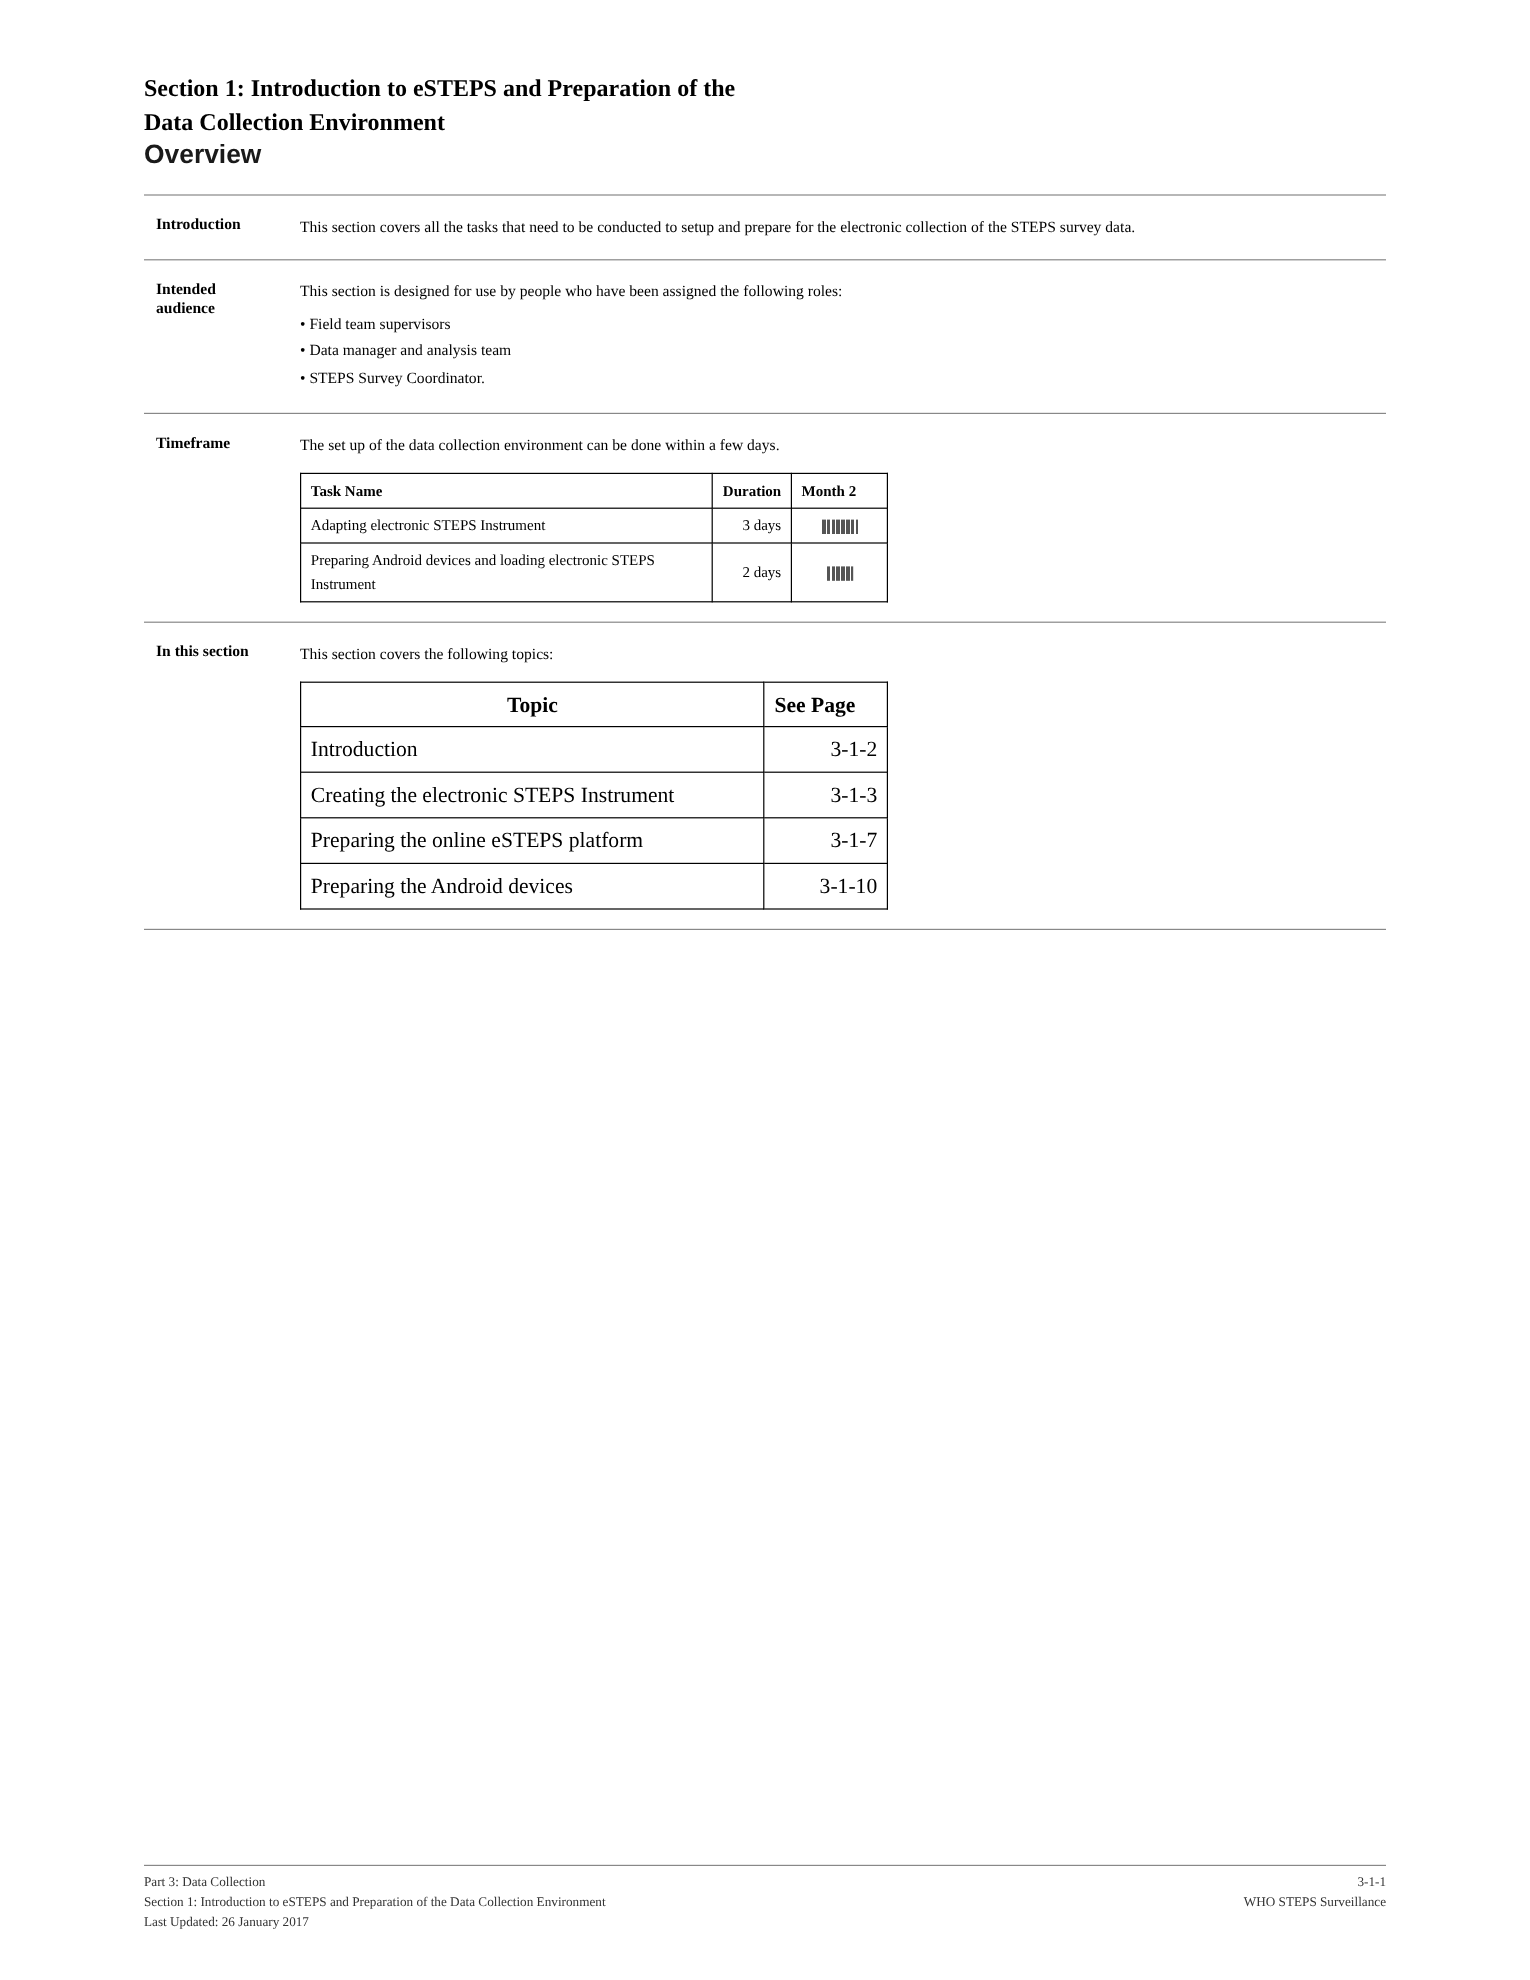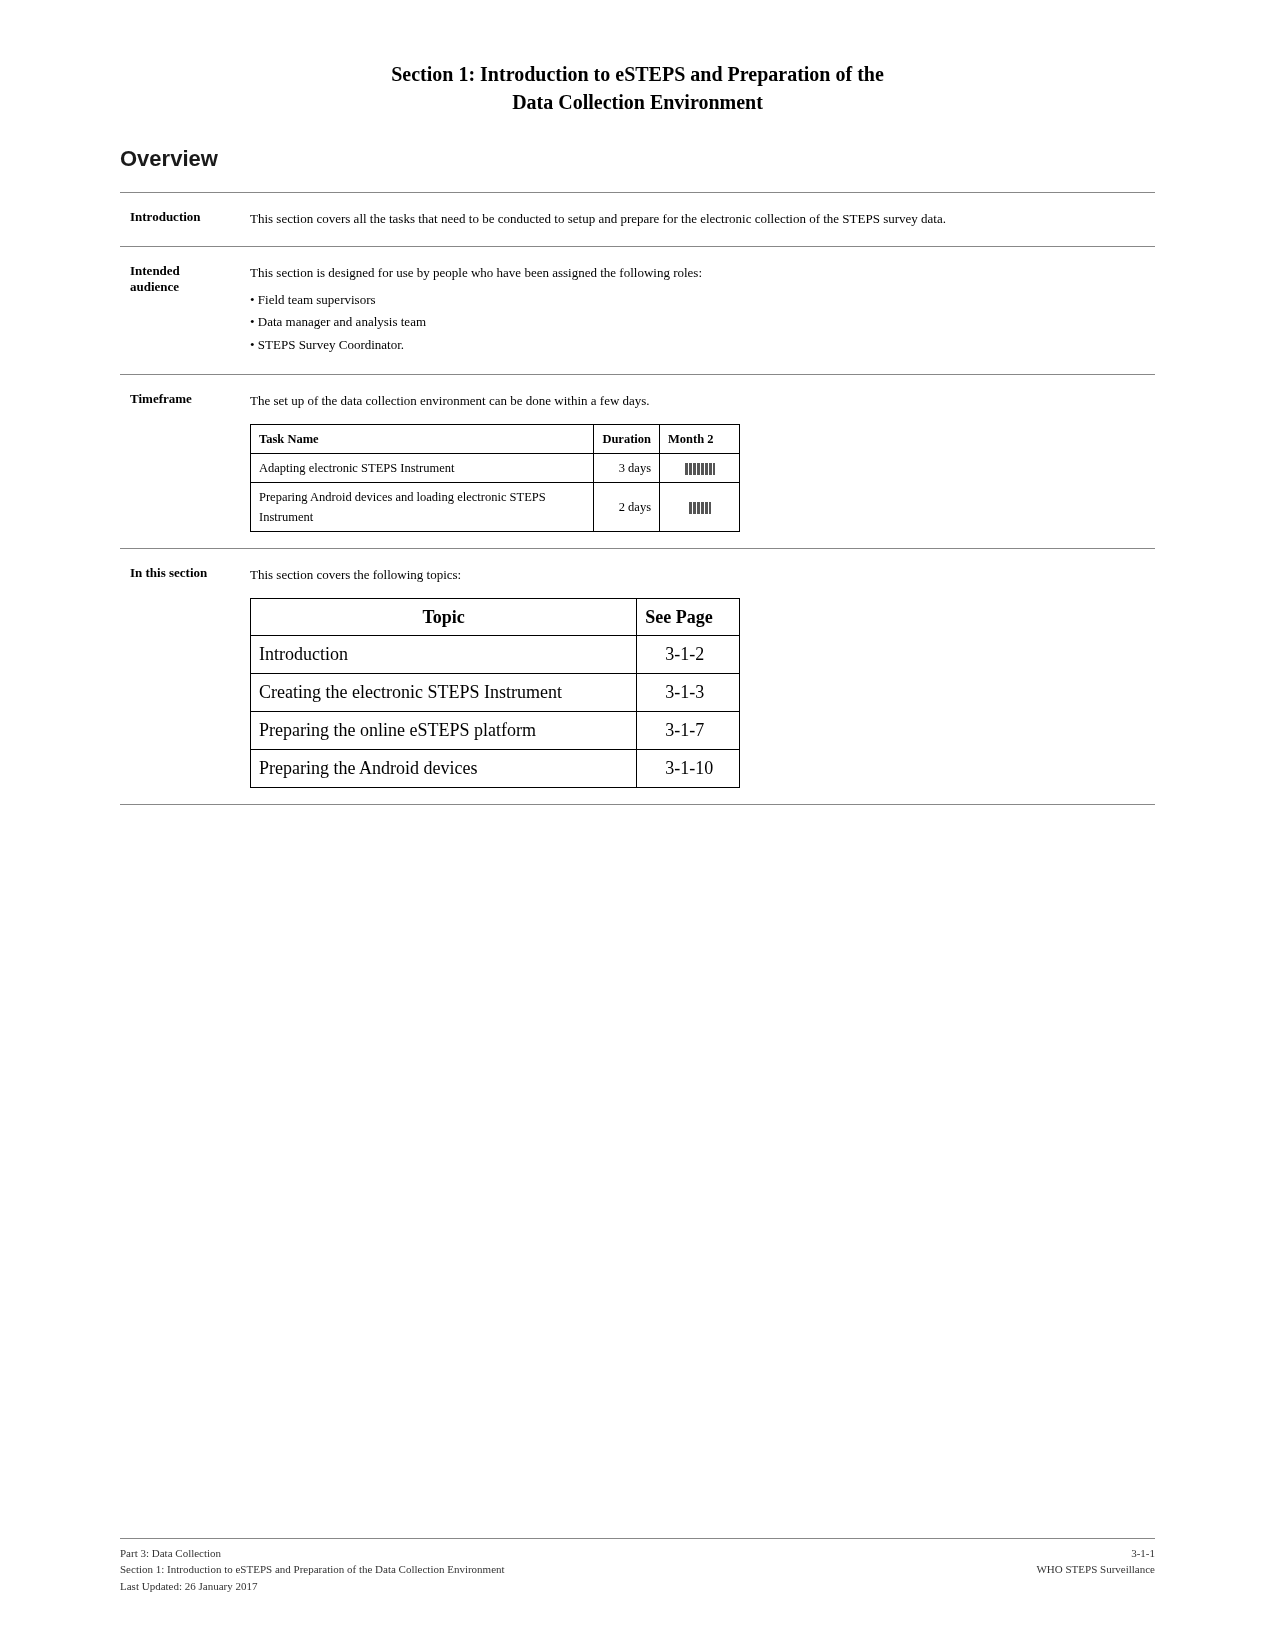--- a/index.html
+++ b/index.html
@@ -7,24 +7,23 @@
       background: #fff;
       font-family: Georgia, 'Times New Roman', serif;
       font-size: 13px;
       color: #000;
       width: 1275px;
       min-height: 1650px;
       padding: 60px 120px 60px 120px;
       position: relative;
     }
     .page-title {
-      text-align: center;
+      text-align: left;
       font-size: 20px;
       font-weight: bold;
-      margin-bottom: 30px;
       line-height: 1.4;
     }
     .overview-heading {
       font-size: 22px;
       font-weight: bold;
       color: #1a1a1a;
       font-family: Arial, sans-serif;
       margin-bottom: 20px;
     }
     .section-table {
@@ -140,28 +139,28 @@
       text-align: left;
     }
     .topics-table th.left-header {
       text-align: center;
     }
     .topics-table td {
       border: 1px solid #000;
       padding: 4px 8px;
     }
     .topics-table .page-col {
-      text-align: left;
+      text-align: right;
       white-space: nowrap;
       padding-left: 28px;
     }
     
     .footer {
       position: absolute;
-      bottom: 56px;
+      bottom: 40px;
       left: 120px;
       right: 120px;
       border-top: 1px solid #888;
       padding-top: 6px;
       display: flex;
       justify-content: space-between;
       font-size: 11px;
       color: #333;
     }
     .footer-left {

